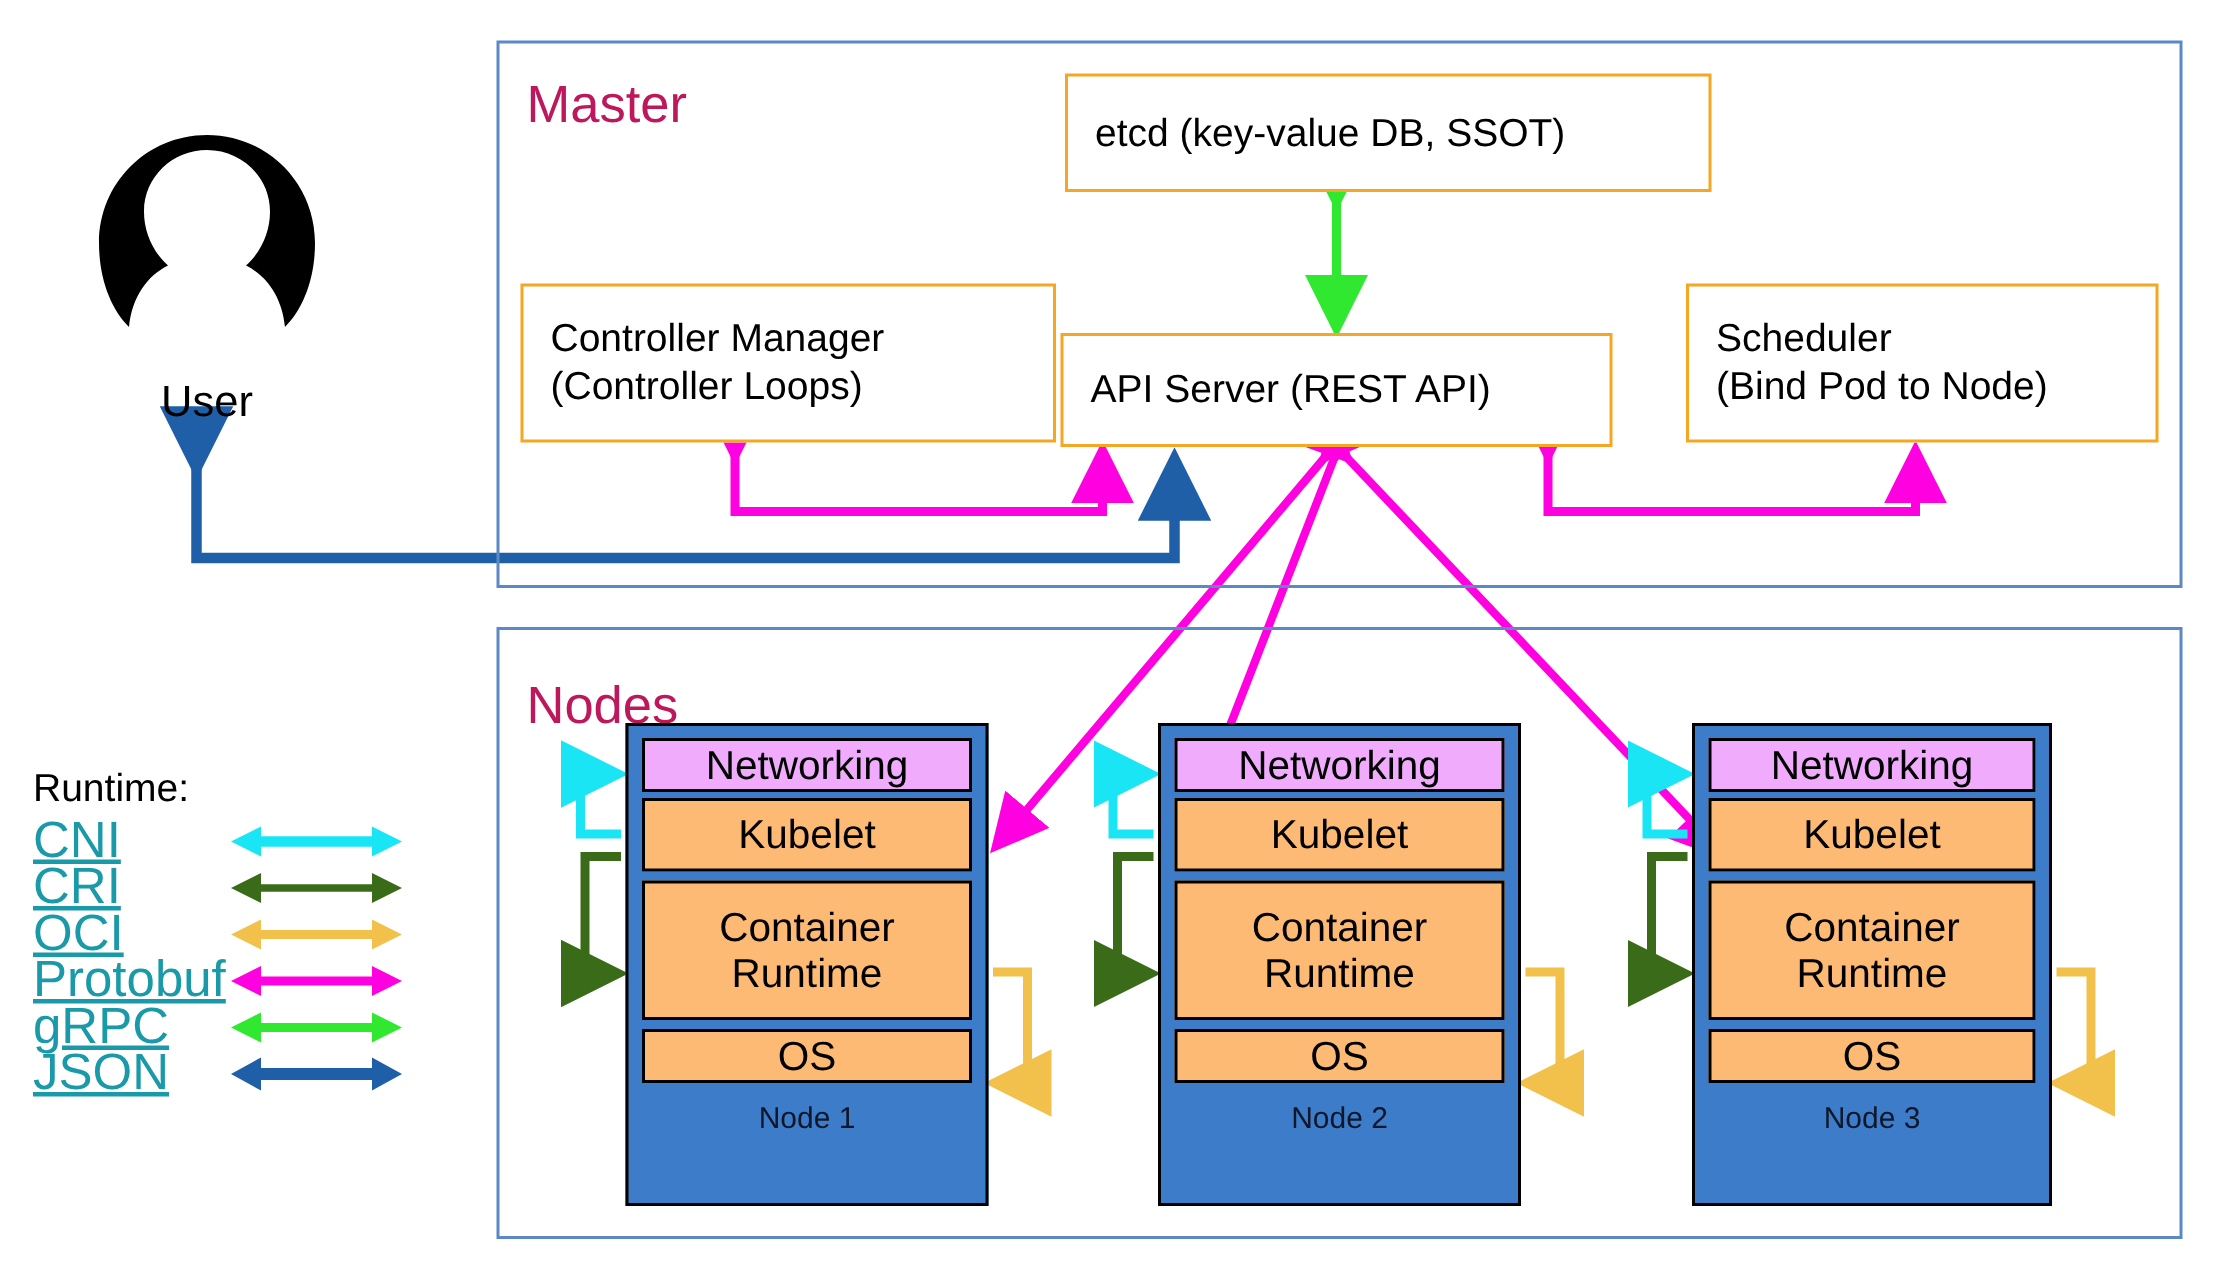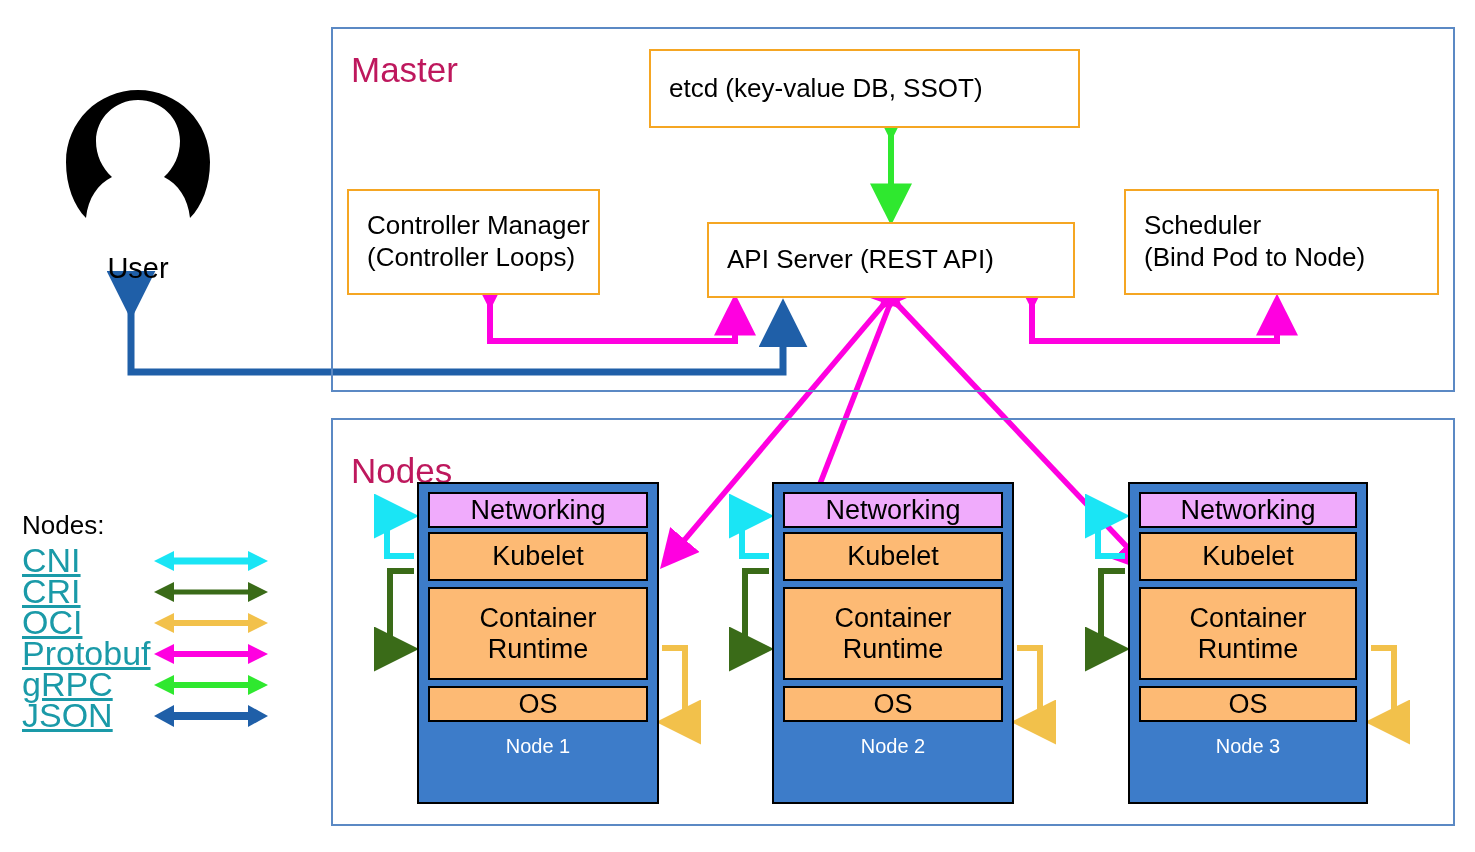--- a/index.html
+++ b/index.html
@@ -50,22 +50,22 @@
     border: 2.5px solid #f5a623;
     background: #ffffff;
     box-sizing: border-box;
     display: flex;
     align-items: center;
     padding-left: 18px;
     color: #000000;
     font-size: 26px;
     line-height: 1.22;
   }
-  #etcd-box       { left: 649px; top: 49px;  width: 431px; height: 79px; }
-  #ctrl-mgr-box   { left: 347px; top: 189px; width: 253px; height: 106px; }
+  #etcd-box       { left: 710px; top: 49px;  width: 431px; height: 79px; }
+  #ctrl-mgr-box   { left: 347px; top: 189px; width: 357px; height: 106px; }
   #api-server-box { left: 707px; top: 222px; width: 368px; height: 76px; }
   #scheduler-box  { left: 1124px; top: 189px; width: 315px; height: 106px; }
 
   
   #user-icon {
     position: absolute;
     left: 64px;
     top: 88px;
     width: 148px;
     height: 140px;
@@ -105,21 +105,21 @@
     line-height: 1.12;
   }
   .layer.networking { background: #f0abfc; height: 36px; }
   .layer.kubelet    { height: 49px; margin-top: 4px; }
   .layer.runtime    { height: 93px; margin-top: 6px; }
   .layer.os         { height: 36px; margin-top: 6px; }
 
   .node-name {
     margin-top: 13px;
     text-align: center;
-    color: #ffffff;
+    color: #0f172a;
     font-size: 20px;
   }
 
   
   #legend {
     position: absolute;
     left: 22px;
     top: 510px;
     width: 260px;
   }
@@ -297,21 +297,21 @@
       <span>
         <span>Container</span><br>
         <span>Runtime</span>
       </span>
     </div>
     <div class="layer os">OS</div>
     <div class="node-name">Node 3</div>
   </div>
 
   <div id="legend">
-    <div id="legend-title">Nodes:</div>
+    <div id="legend-title">Runtime:</div>
 
     <div class="legend-row">
       <span class="legend-label">CNI</span>
       <svg class="legend-arrow" viewBox="0 0 118 26">
         <line x1="20" y1="13" x2="98" y2="13" stroke="#1ae5f5" stroke-width="7"></line>
         <path d="M2,13 L22,3 L22,23 Z" fill="#1ae5f5"></path>
         <path d="M116,13 L96,3 L96,23 Z" fill="#1ae5f5"></path>
       </svg>
     </div>
 

